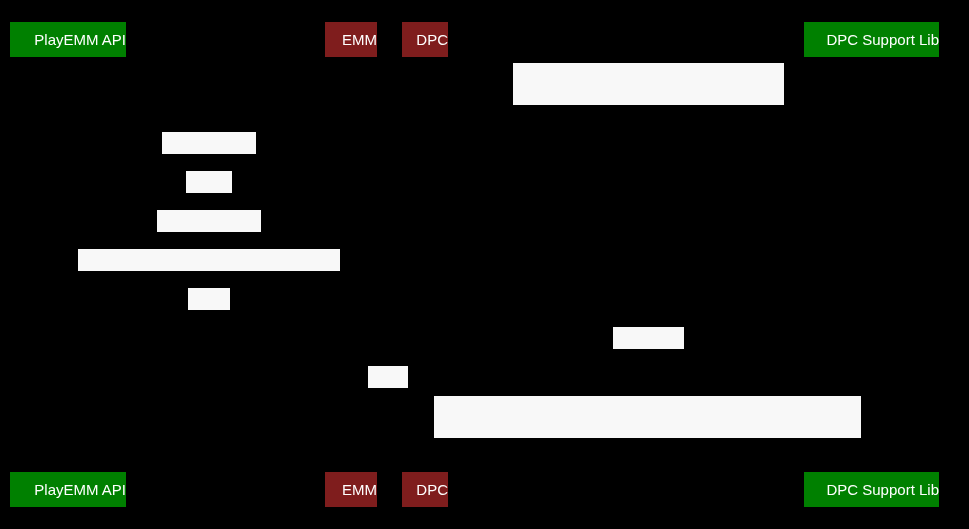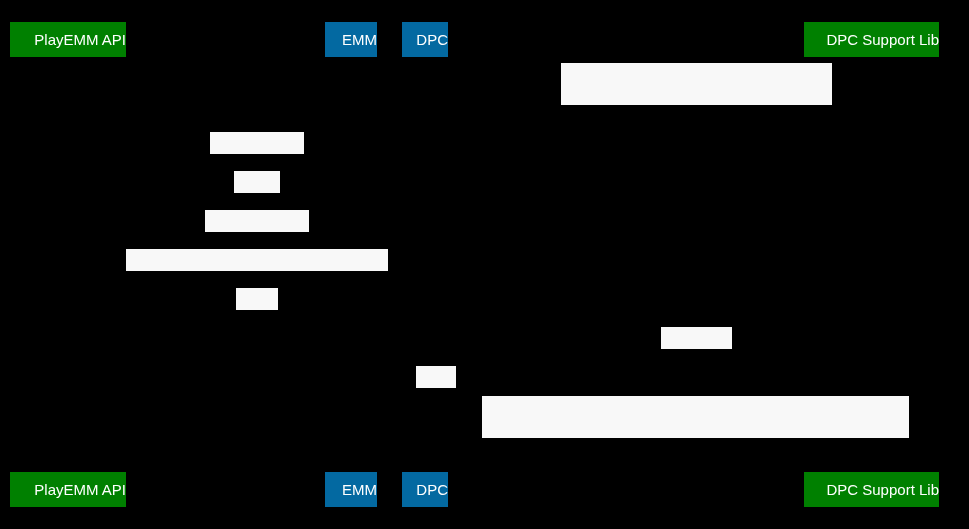--- a/index.html
+++ b/index.html
@@ -20,39 +20,38 @@
     display: flex;
     align-items: center;
     justify-content: flex-end;
     color: #ffffff;
     font-size: 15px;
     line-height: 1;
     white-space: nowrap;
     box-sizing: border-box;
   }
   .participant.green { background: #008000; }
-  .participant.blue  { background: #0369a1; }
+  .participant.blue  { background: #7f1d1d; }
 
   .lifeline {
     position: absolute;
     width: 1px;
     background: #000000;
   }
 
   .message {
     position: absolute;
     background: #f8f8f8;
     color: #000000;
     font-size: 14.5px;
     line-height: 19px;
     text-align: right;
     white-space: pre;
     padding: 1px 8px;
     box-sizing: border-box;
-    margin-left: 48px;
   }
   .msg-arrow {
     position: absolute;
     height: 1px;
     background: #000000;
   }
 </style>
 </head>
 <body>
 

